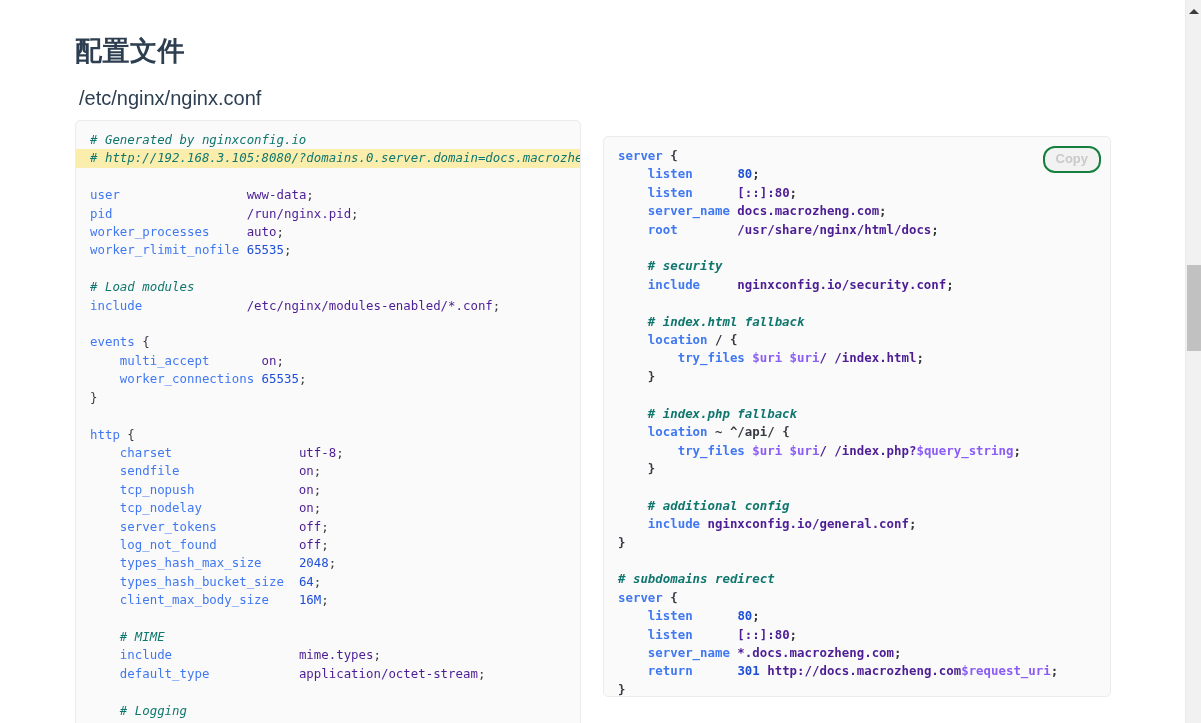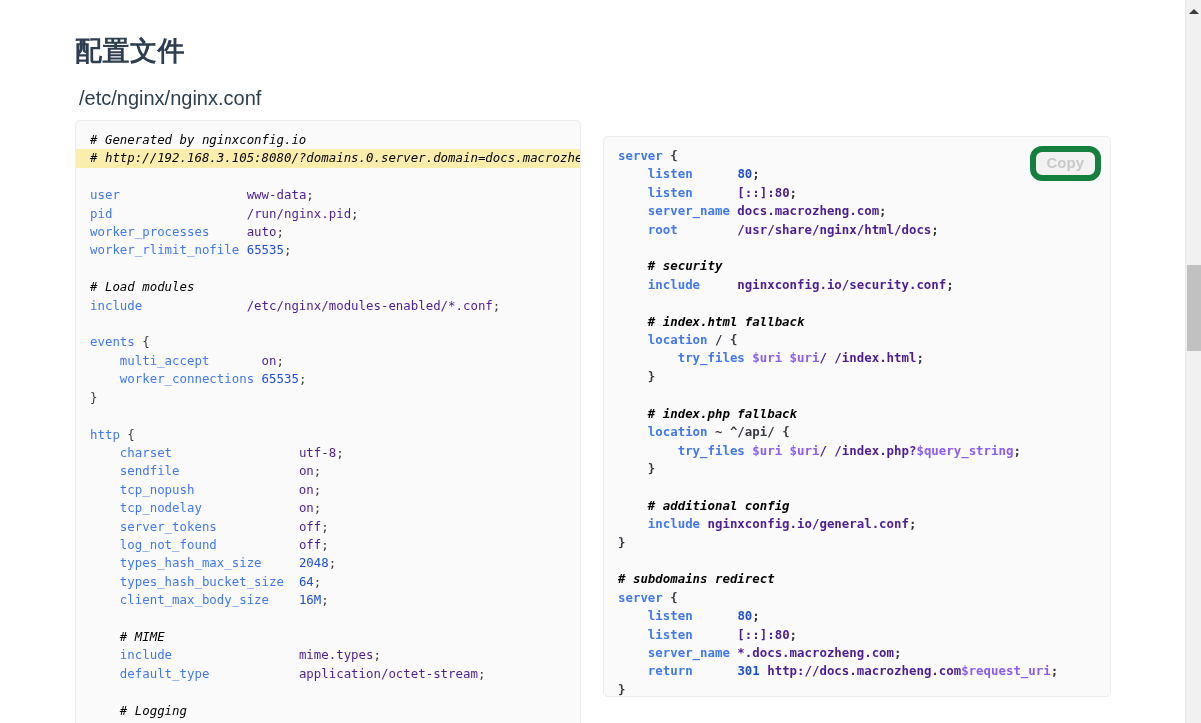--- a/index.html
+++ b/index.html
@@ -106,39 +106,39 @@
   .code-inner .ln {
     display: block;
     padding: 0 14px;
     min-height: 18.4px;
   }
   .code-inner .ln.hl {
     background: #fbeeac;
   }
 
   
-  .tk-comment  { color: #000000; font-style: italic; }
+  .tk-comment  { color: #0f766e; font-style: italic; }
   .tk-dir      { color: #4078f2; text-align: center; }
   .tk-val      { color: #4c1d95; }
   .tk-num      { color: #1d4ed8; }
   .tk-var      { color: #8b5cf6; }
   .tk-punct    { color: #383a42; }
   .tk-kw       { color: #4078f2; }
 
   
   .copy-btn {
     position: absolute;
     right: 9px; top: 9px;
     padding: 3px 11px 4px 11px;
     font-family: "Liberation Sans", sans-serif;
-    font-size: 15px;
+    font-size: 13px;
     line-height: 16px;
     color: #c9c9c9;
     background: #f2f2f2;
-    border: 6px solid #15803d;
+    border: 2px solid #15803d;
     border-radius: 12px;
     cursor: pointer;
     user-select: none;
   }
 </style>
 </head>
 <body>
 
 <div id="viewport">
 

